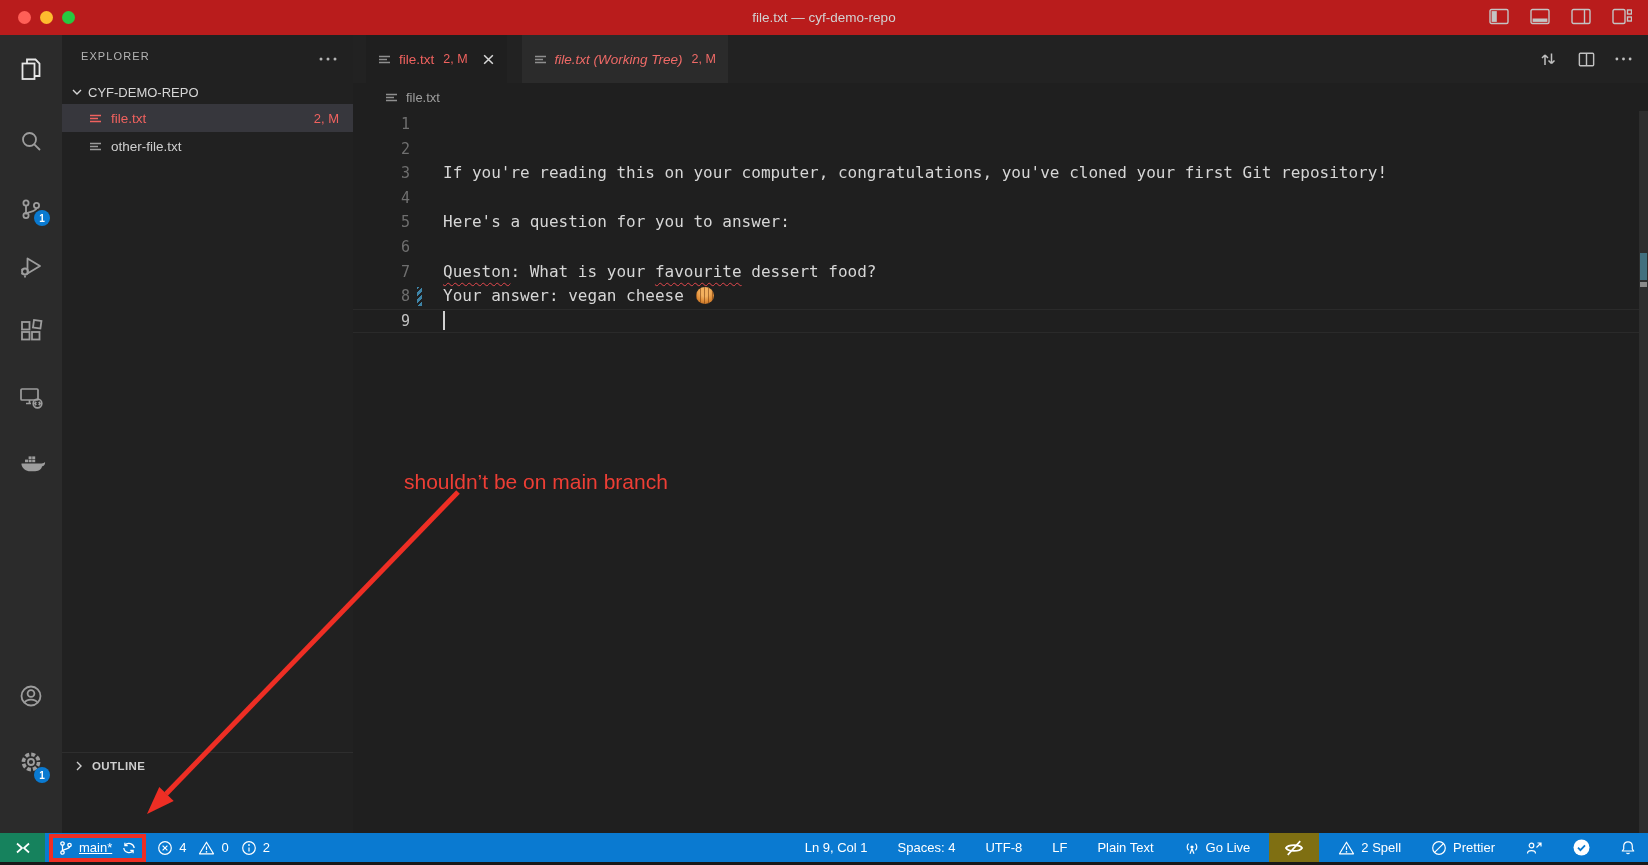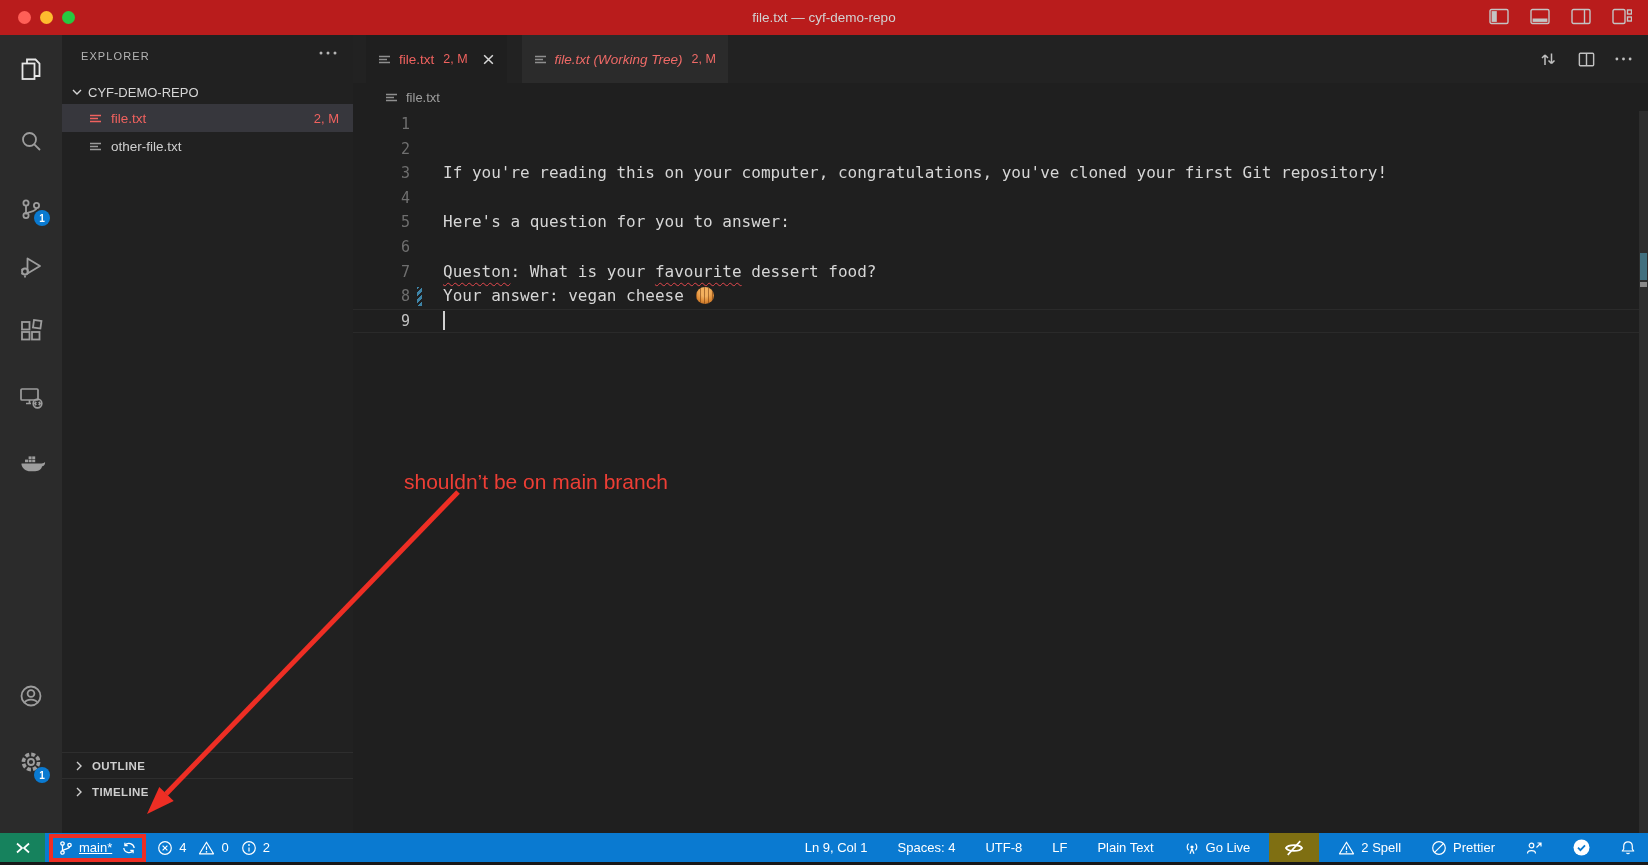--- a/index.html
+++ b/index.html
@@ -15,21 +15,21 @@
              font-size:13.5px;color:#d2d2d2;}
   .tb-icons{position:absolute;right:16px;top:8px;display:flex;gap:21px;color:#c4c4c4;}
   
   .activitybar{position:absolute;top:35px;left:0;width:62px;bottom:32px;background:#2b2b2b;}
   .ab-item{position:absolute;left:17px;width:28px;height:28px;color:#9d9d9d;}
   .ab-item.active{color:#e7e7e7;}
   .badge{position:absolute;width:16px;height:16px;border-radius:50%;background:#0a7ad1;color:#fff;
          font-size:10px;font-weight:700;display:flex;align-items:center;justify-content:center;z-index:3;}
   
   .sidebar{position:absolute;left:62px;top:35px;width:291px;bottom:32px;background:#212121;border-right:1px solid #1a1a1a;}
-  .sb-header{display:flex;justify-content:space-between;align-items:flex-start;padding:15px 16px 9px 19px;
+  .sb-header{display:flex;justify-content:space-between;align-items:flex-end;padding:15px 16px 9px 19px;
              font-size:11px;letter-spacing:1.1px;color:#b5b5b5;}
   .sb-section{display:flex;align-items:center;gap:3px;padding-left:7px;margin-top:9px;height:24px;
               font-weight:400;font-size:13px;color:#d6d6d6;}
   .sb-row{display:flex;align-items:center;height:28px;padding-left:27px;font-size:13.5px;gap:8px;color:#cfcfcf;}
   .sb-row.selected{background:#37373d;color:#f0625f;}
   .sb-row .rowbadge{margin-left:auto;margin-right:14px;font-size:13px;color:#f0625f;}
   .sb-bottomrow{position:absolute;left:0;right:0;height:26px;display:flex;align-items:center;gap:5px;
                 padding-left:9px;font-weight:700;font-size:11.5px;letter-spacing:.4px;color:#cfcfcf;
                 border-top:1px solid #2e2e2e;background:#212121;}
   
@@ -228,28 +228,20 @@
       <span>other-file.txt</span>
     </div>
     <div class="sb-bottomrow" style="top:717px">
       <span>
         <svg width="16" height="16" viewBox="0 0 16 16" fill="none" stroke="currentColor" stroke-width="1.4">
             <path d="M6 4l4 4-4 4"></path>
           </svg>
       </span>
       <span>OUTLINE</span>
     </div>
-    <div class="sb-bottomrow" style="top:743px">
-      <span>
-        <svg width="16" height="16" viewBox="0 0 16 16" fill="none" stroke="currentColor" stroke-width="1.4">
-            <path d="M6 4l4 4-4 4"></path>
-          </svg>
-      </span>
-      <span>TIMELINE</span>
-    </div>
   </div>
 
   <div class="editor">
     <div class="tabbar">
       <div class="tab active">
         <span style="color:#8f8f8f">
           <svg width="14" height="13" viewBox="0 0 14 13" fill="none" stroke="currentColor" stroke-width="1.3">
               <path d="M1 3.5h11M1 6.5h8M1 9.5h11"></path>
             </svg>
         </span>

